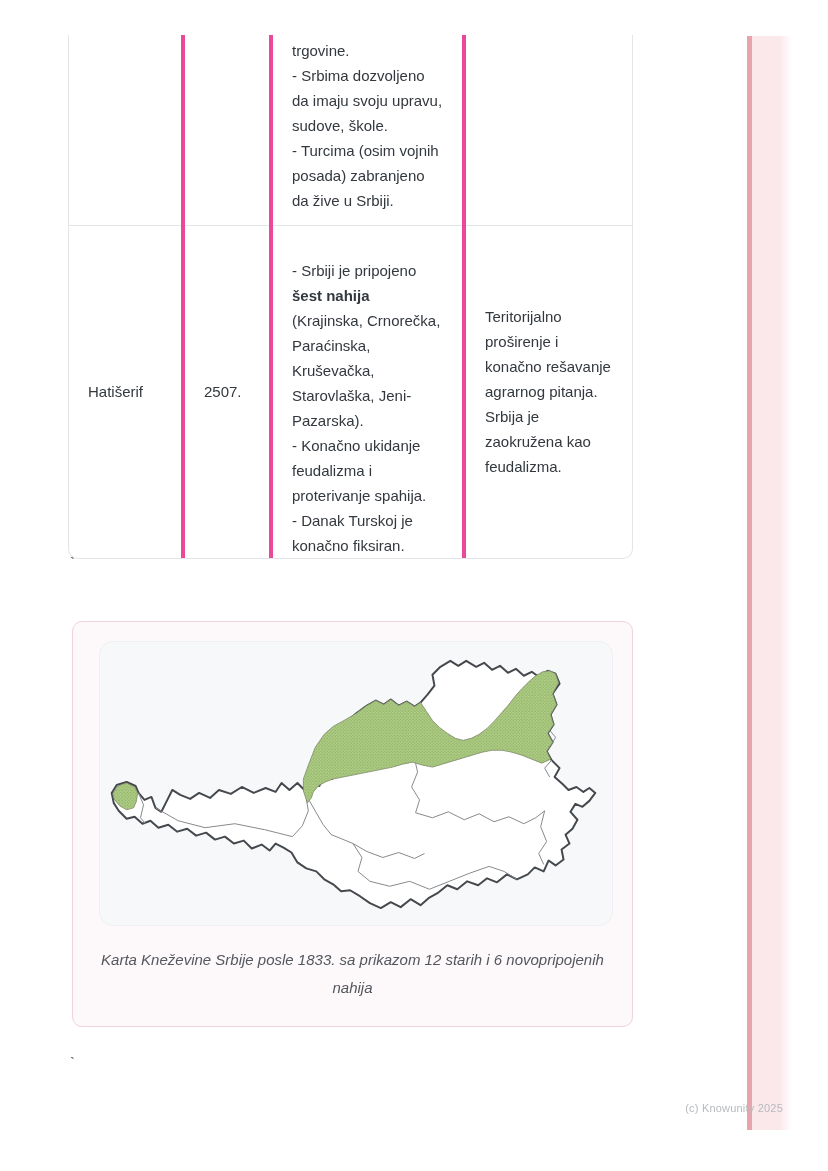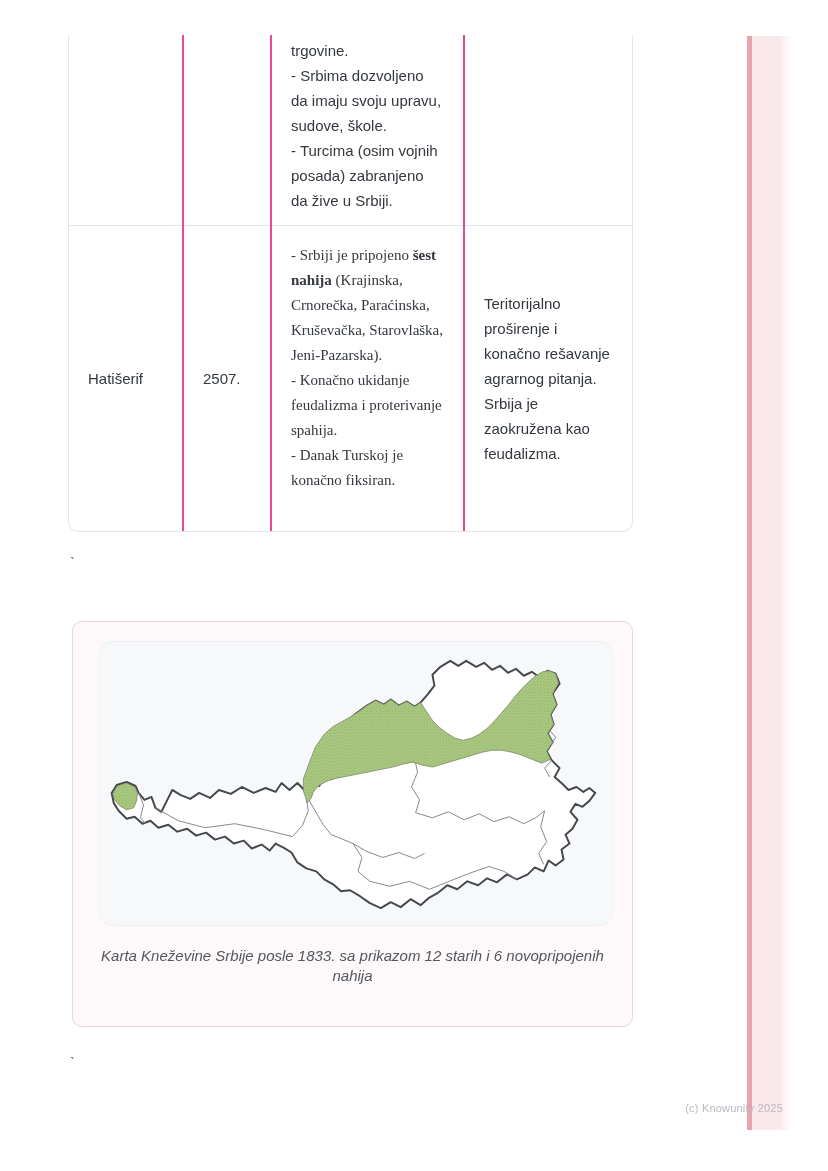--- a/index.html
+++ b/index.html
@@ -20,32 +20,32 @@
   }
   
   .table-wrap{
     position:absolute;left:68px;top:35px;width:565px;
     border:1px solid #e3e6e9;border-top:none;
     border-radius:0 0 10px 10px;overflow:hidden;
     box-sizing:border-box;background:#fff;
   }
   table.doc-table{border-collapse:collapse;table-layout:fixed;width:100%;}
   .doc-table td{
-    border-right:2px solid #ec4899;
+    border-right:4px solid #ec4899;
     padding:0 19px;font-size:15px;line-height:25px;
     color:#33383e;vertical-align:middle;
     box-sizing:border-box;overflow:hidden;
   }
   .doc-table td:last-child{border-right:none;}
   .doc-table tr.row-top td{border-bottom:1px solid #e3e6e9;height:190px;}
   .doc-table tr.row-main td{height:306px;}
   .cell-text{white-space:pre-line;}
   td.v-top{vertical-align:top;}
   .row-top td.v-top{padding-top:3px;}
-  .row-main td.v-top{padding-top:17px;font-family:Liberation Serif, serif;}
+  .row-main td.v-top{padding-top:32px;}
   .term{font-weight:normal;}
   
   .tick-mark{
     position:absolute;left:70px;font-size:15px;color:#4a4f55;
     line-height:14px;
   }
   #tick1{top:556px;}
   #tick2{top:1056px;}
   
   .figure-card{
@@ -54,21 +54,21 @@
     box-sizing:border-box;z-index:2;
   }
   .image-card{
     position:absolute;left:26px;top:19px;width:514px;height:285px;
     background:#f7f8fa;border:1px solid #eef0f3;border-radius:14px;
     box-sizing:border-box;overflow:hidden;
   }
   .image-card svg{display:block;width:100%;height:100%;}
   .figure-caption{
     position:absolute;left:28px;top:324px;width:503px;
-    text-align:center;font-style:italic;font-size:15px;line-height:20px;
+    text-align:center;font-style:italic;font-size:15px;line-height:28px;
     color:#53585e;
   }
   
   .page-footer{
     position:absolute;left:8px;top:1102px;width:775px;
     text-align:right;font-size:11px;letter-spacing:.2px;color:#b6babf;
     z-index:3;
   }
 </style>
 </head>

